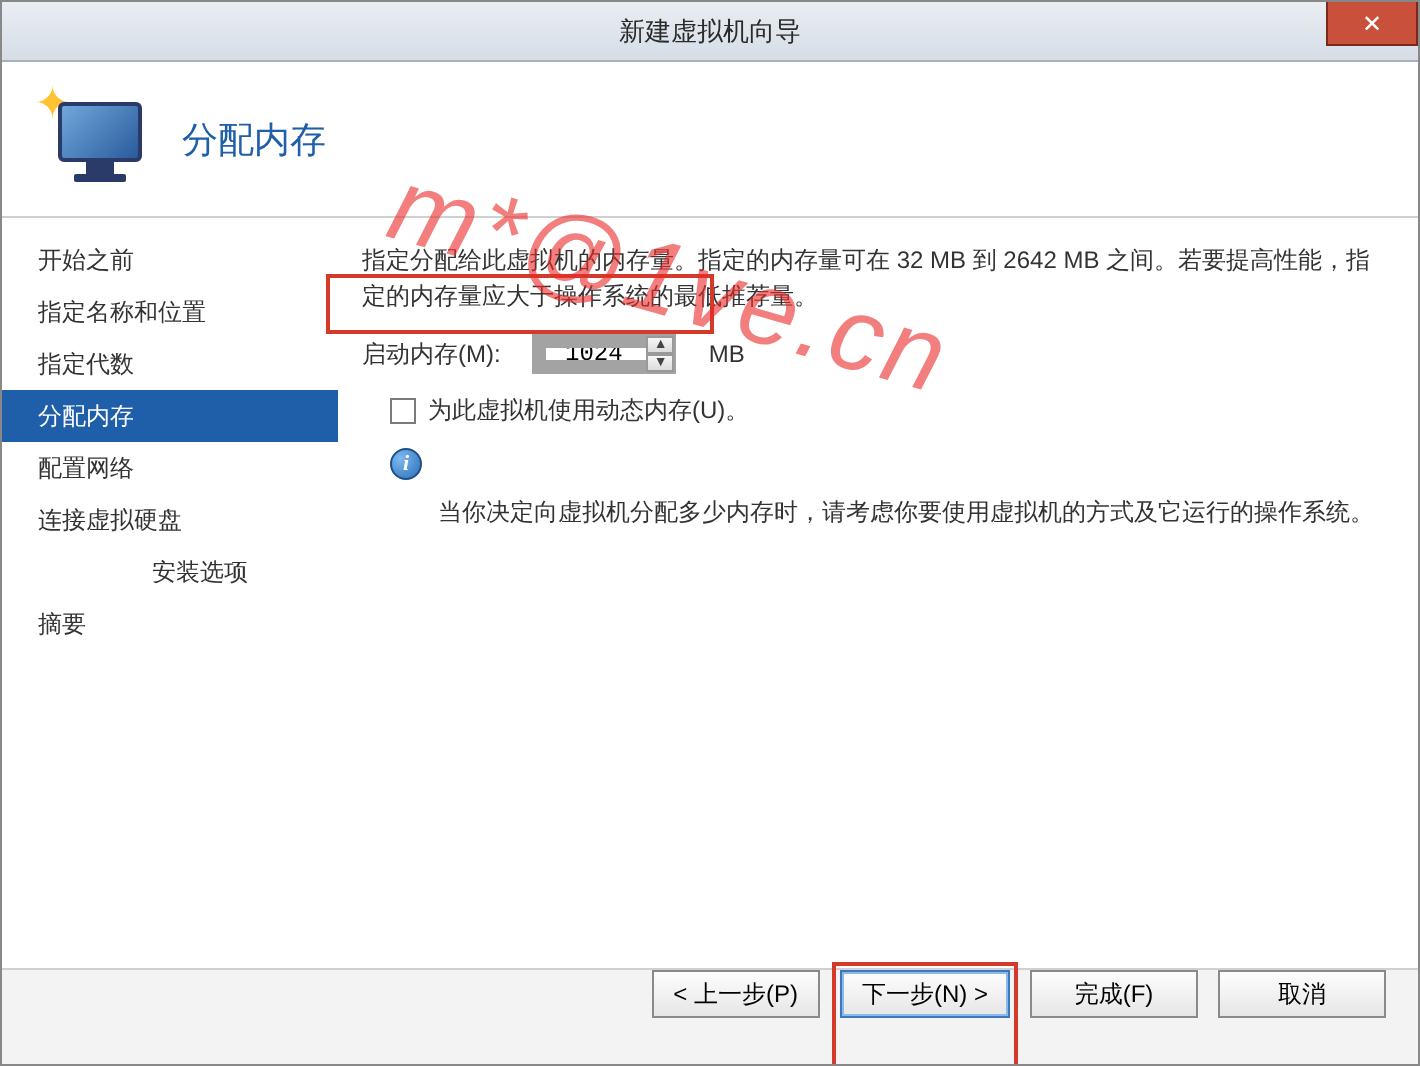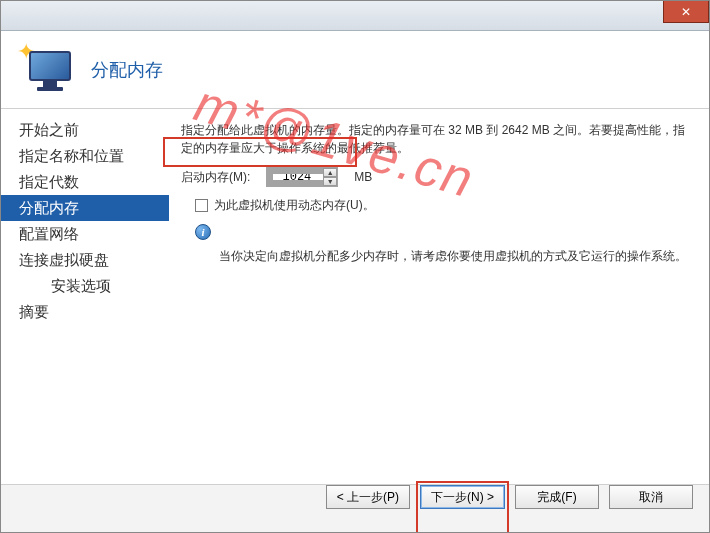--- a/index.html
+++ b/index.html
@@ -103,29 +103,29 @@
       height: calc(100% - 30px - 78px - 48px);
     }
     .sidebar {
       width: 168px;
       background: #fff;
       padding-top: 8px;
     }
     .side-item {
       padding: 4px 10px 4px 18px;
       color: #333;
-      font-size: 15px;
+      font-size: 12px;
       line-height: 18px;
       cursor: pointer;
     }
     .side-item.active {
       background: #1f5ea8;
       color: #fff;
     }
-    .side-item.indent { padding-left: 50px; }
+    .side-item.indent { padding-left: 31px; margin-left: 44px; }
     .content {
       flex: 1;
       padding: 12px 18px 12px 12px;
       color: #333;
       position: relative;
     }
     .desc { line-height: 18px; margin-bottom: 10px; }
     .field-row {
       display: flex;
       align-items: center;
@@ -238,20 +238,21 @@
       width: 13px;
       height: 13px;
       border: 1px solid #7a7a7a;
       background: #fff;
     }
   </style>
 </head>
 <body>
 
 <div class="titlebar">
+  <span class="titlebar-title">新建虚拟机向导</span>
   <div class="close-btn">
     <span>✕</span>
   </div>
 </div>
 
 <div class="header">
   <div class="header-icon">
     <div class="star">✦</div>
     <div class="monitor-body"></div>
     <div class="monitor-stand"></div>

